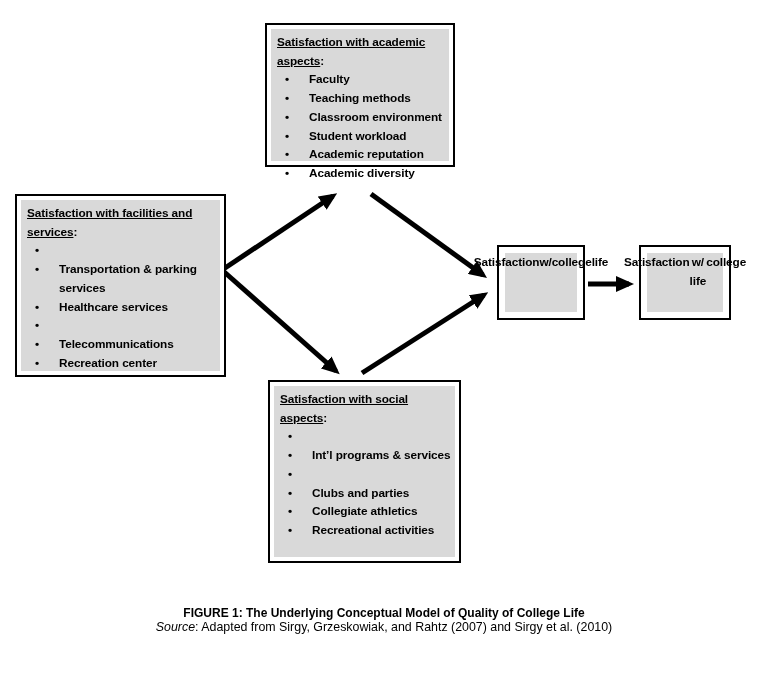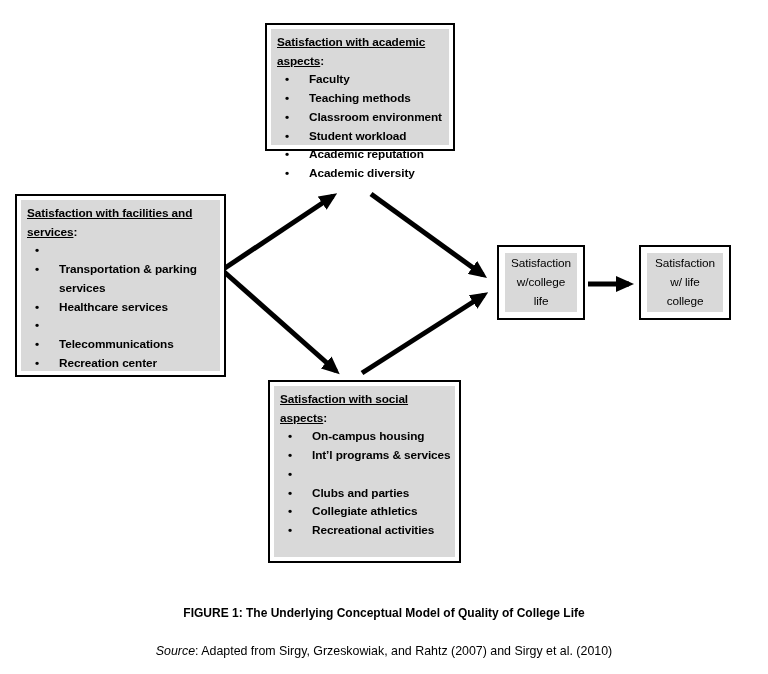--- a/index.html
+++ b/index.html
@@ -61,41 +61,40 @@
     flex: 0 0 32px;
   }
   .txt {
     flex: 1 1 auto;
   }
   .small {
     padding: 6px;
   }
   .small .fill {
     display: flex;
-    flex-direction: column;
     justify-content: center;
     text-align: center;
     font-size: 11.8px;
-    font-weight: normal;
+    font-weight: bold;
     line-height: 19px;
     letter-spacing: -0.1px;
   }
   .caption {
     position: absolute;
     left: 0;
     top: 606px;
     width: 768px;
     text-align: center;
     font-size: 12px;
     font-weight: bold;
   }
   .source {
     position: absolute;
     left: 0;
-    top: 644px;
+    top: 620px;
     width: 768px;
     text-align: center;
     font-size: 12.4px;
     font-weight: normal;
   }
   .source .it {
     font-style: italic;
   }
 </style>
 </head>
@@ -137,21 +136,21 @@
           <span class="blt">•</span>
           <span class="txt">Telecommunications</span>
         </div>
       <div class="li">
           <span class="blt">•</span>
           <span class="txt">Recreation center</span>
         </div>
     </div>
   </div>
 
-  <div class="box big" style="left:265px; top:23px; width:190px; height:128px;">
+  <div class="box big" style="left:265px; top:23px; width:190px; height:144px;">
     <div class="fill">
       <div class="hdr"><span class="u">Satisfaction with academic aspects</span><span>:</span></div>
       <div class="li">
           <span class="blt">•</span>
           <span class="txt">Faculty</span>
         </div>
       <div class="li">
           <span class="blt">•</span>
           <span class="txt">Teaching methods</span>
         </div>
@@ -172,21 +171,20 @@
           <span class="txt">Academic diversity</span>
         </div>
     </div>
   </div>
 
   <div class="box big" style="left:268px; top:380px; width:193px; height:183px;">
     <div class="fill">
       <div class="hdr"><span class="u">Satisfaction with social aspects</span><span>:</span></div>
       <div class="li">
           <span class="blt">•</span>
-          <span class="txt">On-campus housing</span>
         </div>
       <div class="li">
           <span class="blt">•</span>
           <span class="txt">Int’l programs &amp; services</span>
         </div>
       <div class="li">
           <span class="blt">•</span>
         </div>
       <div class="li">
           <span class="blt">•</span>

